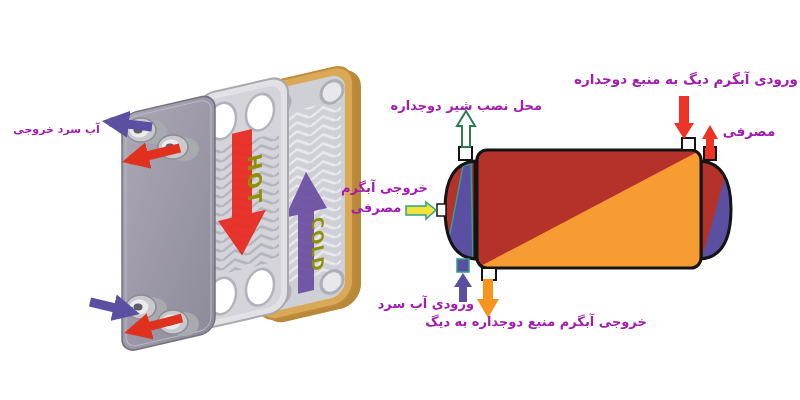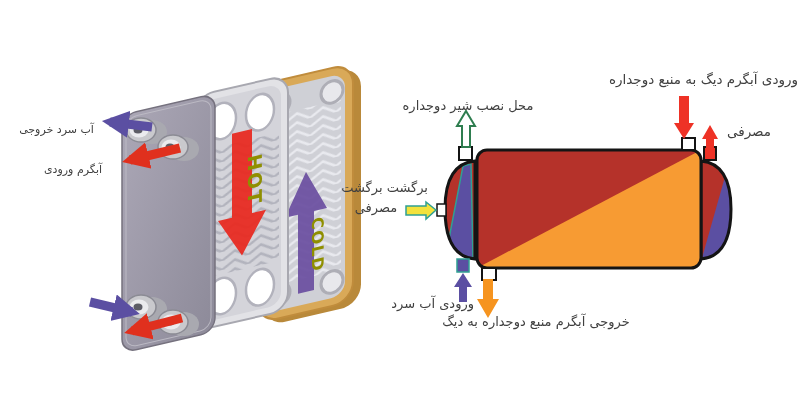--- a/index.html
+++ b/index.html
@@ -1,19 +1,19 @@
 <!DOCTYPE html>
 <html><head>
 <meta charset="utf-8">
 <style>
   html,body{margin:0;padding:0;background:#fff;}
   #canvas{position:relative;width:800px;height:400px;background:#fff;overflow:hidden;
           font-family:"DejaVu Sans",sans-serif;}
   svg{position:absolute;top:0;}
-  .lbl{position:absolute;color:#404040;font-weight:400;direction:rtl;line-height:1.15;
+  .lbl{position:absolute;color:#a21caf;font-weight:700;direction:rtl;line-height:1.15;
        font-family:"DejaVu Sans",sans-serif;white-space:nowrap;}
   .lbl-lg{font-size:11px;margin-top:12px;}
   .lbl-md{font-size:13.5px;}
   .lbl-sm{font-size:13px;}
   .ctr{text-align:center;}
   .rt{text-align:right;}
 </style>
 </head>
 <body>
 
@@ -144,23 +144,22 @@
 
     <polygon points="66,111 75,126 70,126 70,147 62,147 62,126 57,126" fill="#ffffff" stroke="#2e7d4f" stroke-width="2"></polygon>
     <polygon points="284,139 294,123 289,123 289,96 279,96 279,123 274,123" fill="#ee3226"></polygon>
     <polygon points="310,125 318,139 314,139 314,151 306,151 306,139 302,139" fill="#ee3226"></polygon>
     <polygon points="36,210 26,202 26,206 6,206 6,215 26,215 26,219" fill="#f3e23c" stroke="#2fa093" stroke-width="1.5"></polygon>
     <polygon points="63,273 72,287 67,287 67,302 59,302 59,287 54,287" fill="#5b4fa2"></polygon>
     <polygon points="88,318 99,299 93,299 93,279 83,279 83,299 77,299" fill="#f6941f"></polygon>
   </svg>
 
   <div class="lbl lbl-lg ctr" style="left:0px;top:112px;width:113px">آب سرد خروجی</div>
-  <div class="lbl lbl-lg ctr" style="left:22px;top:152px;width:102px">آبگرم ورودی</div>
 
   <div class="lbl lbl-md rt" style="left:550px;top:72px;width:248px">ورودی آبگرم دیگ به منبع دوجداره</div>
   <div class="lbl lbl-md ctr" style="left:706px;top:124px;width:86px">مصرفی</div>
   <div class="lbl lbl-sm ctr" style="left:394px;top:99px;width:148px">محل نصب شیر دوجداره</div>
-  <div class="lbl lbl-sm ctr" style="left:344px;top:181px;width:84px">برگشت برگشت</div>
+  <div class="lbl lbl-sm ctr" style="left:344px;top:181px;width:84px">خروجی آبگرم</div>
   <div class="lbl lbl-sm ctr" style="left:346px;top:201px;width:60px">مصرفی</div>
   <div class="lbl lbl-sm ctr" style="left:420px;top:315px;width:232px">خروجی آبگرم منبع دوجداره به دیگ</div>
   <div class="lbl lbl-sm rt" style="left:374px;top:297px;width:100px">ورودی آب سرد</div>
 
 </div>
 
 </body></html>

